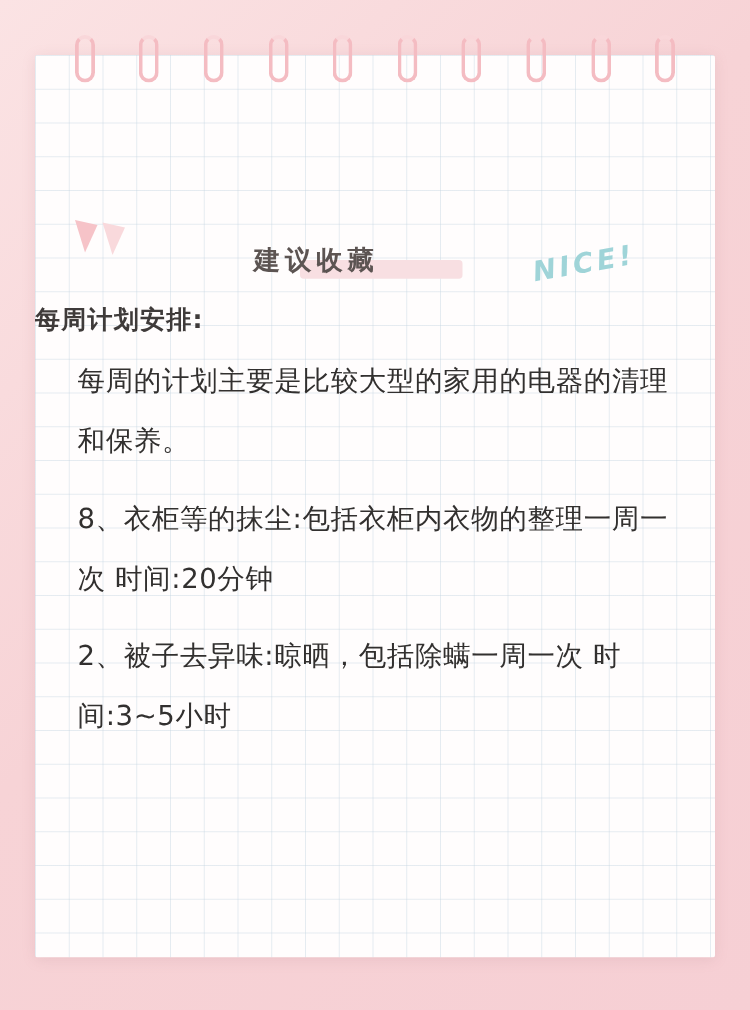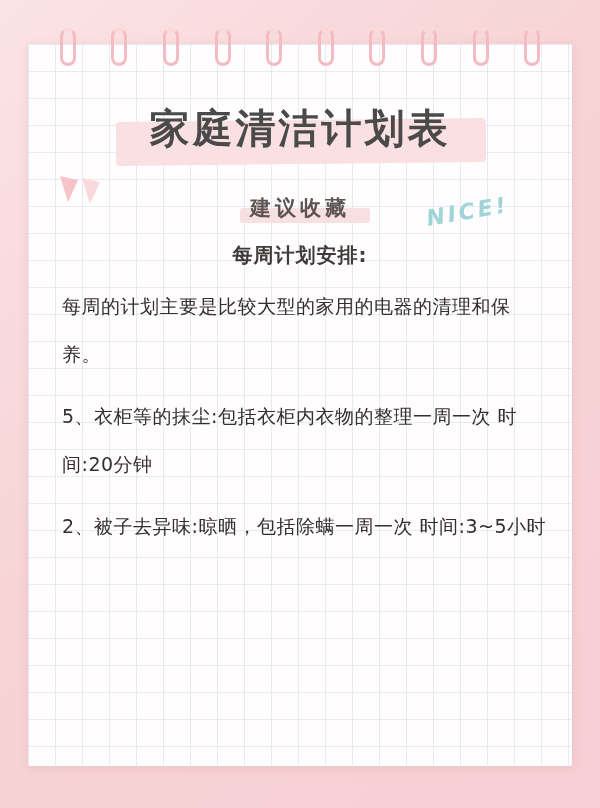--- a/index.html
+++ b/index.html
@@ -88,21 +88,21 @@
     font-size: 40px;
     letter-spacing: 3px;
     color: #4a4a4a;
     line-height: 1.1;
   }
 
   .subtitle-wrap {
     position: absolute;
     left: 0;
     top: 150px;
-    width: 544px;
+    width: 450px;
     text-align: center;
   }
   .subtitle-band {
     position: absolute;
     left: 212px;
     top: 14px;
     width: 130px;
     height: 15px;
     background: #f8dfe2;
     border-radius: 3px;
@@ -135,37 +135,37 @@
     top: 128px;
     width: 60px;
     height: 40px;
   }
 
   .section-label {
     position: absolute;
     left: 0;
     top: 198px;
     width: 544px;
-    text-align: center;
+    text-align: left;
     font-family: "DejaVu Sans", sans-serif;
     font-weight: bold;
     font-size: 20px;
     color: #3f3b3a;
     letter-spacing: 1px;
   }
 
   .body {
     position: absolute;
     left: 34px;
     top: 238px;
     width: 486px;
   }
   .para {
     font-family: "DejaVu Sans", sans-serif;
-    font-size: 19px;
+    font-size: 22px;
     color: #32302f;
     line-height: 48px;
     margin: 0 0 14px 0;
     letter-spacing: 0.5px;
   }
 
   
   .bottom-band {
     position: absolute;
     left: 0;
@@ -175,44 +175,40 @@
     background: rgba(247,205,210,0.0);
   }
 </style>
 </head>
 <body>
 
 <div class="page">
 
   <div class="sheet">
 
-    <div class="title-wrap">
-      <div class="title-band"></div>
-      <div class="title">家庭清洁计划表</div>
-    </div>
 
     <div class="deco-tri">
       <svg width="60" height="40" viewBox="0 0 60 40">
         <polygon points="4,4 22,8 12,30" fill="#f6c3c8"></polygon>
         <polygon points="26,6 44,10 34,32" fill="#f9d9dc"></polygon>
       </svg>
     </div>
 
     <div class="subtitle-wrap">
       <div class="subtitle-band"></div>
       <div class="subtitle">建议收藏</div>
     </div>
 
     <div class="nice">NICE!</div>
 
     <div class="section-label">每周计划安排:</div>
 
     <div class="body">
       <p class="para">每周的计划主要是比较大型的家用的电器的清理和保养。</p>
-      <p class="para">5、衣柜等的抹尘:包括衣柜内衣物的整理一周一次 时间:20分钟</p>
+      <p class="para">8、衣柜等的抹尘:包括衣柜内衣物的整理一周一次 时间:20分钟</p>
       <p class="para">2、被子去异味:晾晒，包括除螨一周一次 时间:3~5小时</p>
     </div>
 
   </div>
 
   <div class="spiral">
     <div class="ring"></div>
     <div class="ring"></div>
     <div class="ring"></div>
     <div class="ring"></div>

